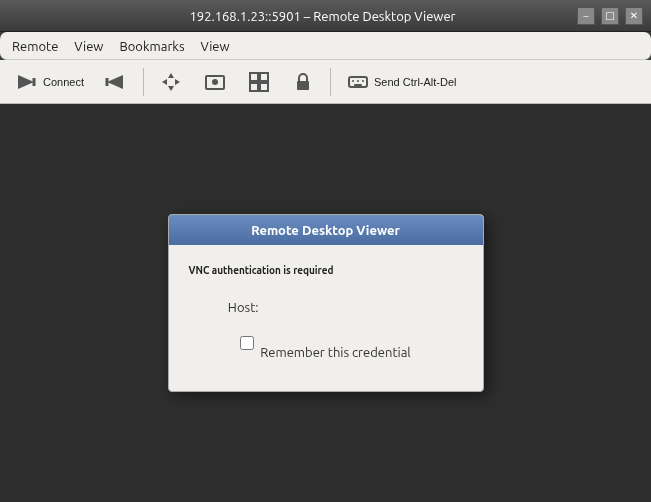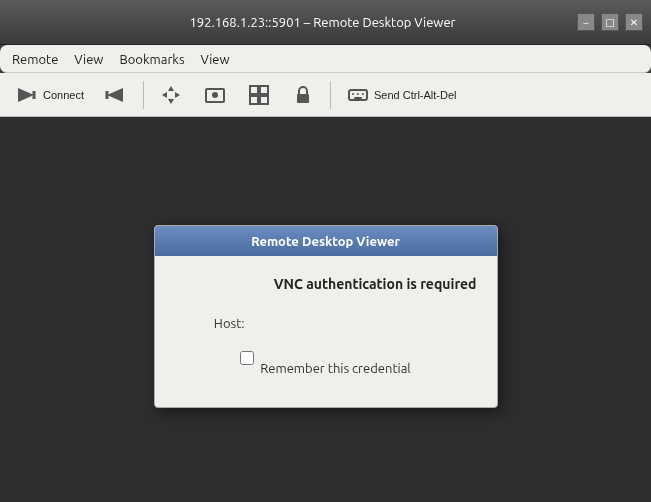--- a/index.html
+++ b/index.html
@@ -9,21 +9,21 @@
       height: 502px;
       background: #3c3c3c;
       font-family: 'Ubuntu', 'DejaVu Sans', sans-serif;
       font-size: 14px;
       overflow: hidden;
     }
 
     
     .title-bar {
       background: linear-gradient(to bottom, #5a5a5a, #3a3a3a);
-      height: 45px;
+      height: 32px;
       display: flex;
       align-items: center;
       justify-content: space-between;
       padding: 0 8px;
       border-bottom: 1px solid #222;
     }
 
     .title-bar-text {
       color: #fff;
       font-size: 13px;
@@ -118,44 +118,44 @@
       justify-content: center;
       position: relative;
     }
 
     
     .dialog {
       background: #f0efeb;
       border: 1px solid #aaa;
       border-radius: 4px;
       box-shadow: 4px 4px 16px rgba(0,0,0,0.5);
-      width: 344px;
+      width: 316px;
       padding: 0;
       overflow: hidden;
     }
 
     .dialog-titlebar {
       background: linear-gradient(to bottom, #6a8cc0, #4a6ca0);
       color: #fff;
       text-align: center;
       padding: 8px 12px;
       font-size: 13px;
       font-weight: bold;
     }
 
     .dialog-body {
       padding: 20px 20px 16px 20px;
     }
 
     .dialog-message {
-      font-size: 14px;
+      font-size: 10px;
       font-weight: bold;
       color: #222;
       margin-bottom: 24px;
-      text-align: right;
+      text-align: left;
     }
 
     .dialog-row {
       display: flex;
       align-items: flex-end;
       margin-bottom: 12px;
     }
 
     .dialog-label {
       font-size: 13px;

